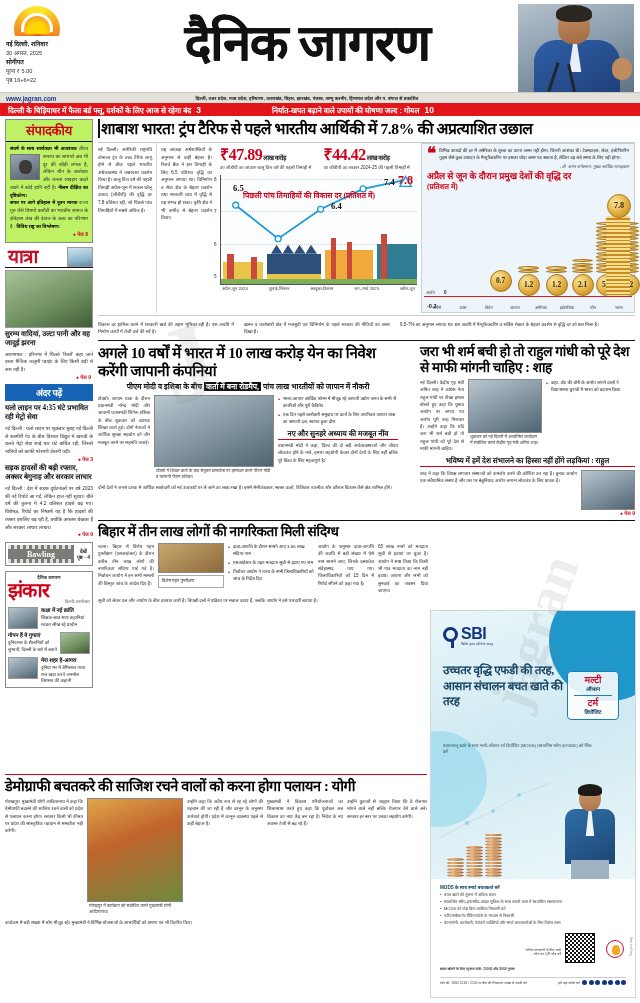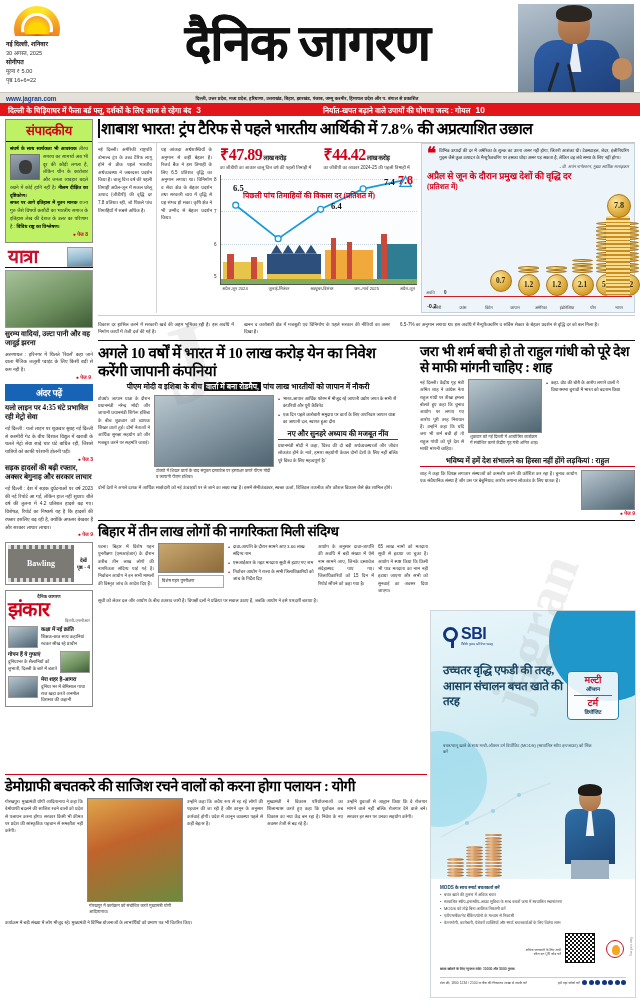--- a/index.html
+++ b/index.html
@@ -44,21 +44,21 @@
   .p-mic2 { position:absolute; left:52px; top:64px; width:3px; height:28px; background:#20262c; transform:rotate(-12deg); }
 
   .mh-urlbar { display:flex; align-items:center; height:11px; background:#e3e1da; border-top:1px solid #c9c6bd; }
   .mh-url { font-size:6.4px; color:#1b3f8f; font-weight:bold; padding-left:6px; width:92px; }
   .mh-editions { flex:1; text-align:center; font-size:4.6px; color:#222; font-weight:bold; letter-spacing:0.1px; }
 
   
   .ticker { height:13px; background:#e2151b; display:flex; align-items:center; color:#fff;
      font-size:7.4px; font-weight:bold; padding:0 8px; }
   .ticker .t-left { flex:1; }
-  .ticker .t-right { flex:1; text-align:center; padding-right:96px; }
+  .ticker .t-right { flex:1; text-align:left; padding-right:96px; }
   .ticker .pg { font-family:"Liberation Sans",sans-serif; font-size:8.4px; margin-left:3px; }
 
   
   .body-grid { display:flex; padding:3px 5px 0 5px; }
   .col-left { width:88px; flex:none; }
   .col-main { flex:1; padding-left:5px; }
 
   
   .sb-card { border:1px solid #8a8a8a; margin-bottom:4px; background:#bef264; }
   .sb-title { text-align:center; font-family:"Liberation Serif",serif; font-weight:bold;
@@ -87,21 +87,21 @@
   .jh-top { font-size:4.6px; text-align:center; color:#333; font-weight:bold; }
   .jh-logo { font-family:"Liberation Serif",serif; font-weight:bold; font-size:20px; color:#d0021b;
      text-align:left; line-height:21px; letter-spacing:-1px; }
   .jh-sub { font-size:4.2px; text-align:right; color:#555; margin-top:-2px; }
   .jh-item { display:flex; gap:3px; margin-top:3px; align-items:flex-start; }
   .jh-thumb { width:30px; height:22px; flex:none; }
   .jh-txt { font-size:4.5px; line-height:1.45; color:#2a2a2a; }
   .jh-txt b { display:block; font-size:5.4px; color:#111; }
 
   .film-card { border:1px solid #8a8a8a; padding:2px; display:flex; gap:3px; align-items:center; }
-  .film-strip { flex:1; height:37px; background:#7c7a74; position:relative; overflow:hidden; }
+  .film-strip { flex:1; height:18px; background:#7c7a74; position:relative; overflow:hidden; }
   .film-strip::before, .film-strip::after { content:""; position:absolute; left:0; right:0; height:4px;
      background:repeating-linear-gradient(to right,#ddd 0 3px,#7c7a74 3px 6px); }
   .film-strip::before { top:0; } .film-strip::after { bottom:0; }
   .film-word { position:absolute; inset:0; display:flex; align-items:center; justify-content:center;
      font-family:"Liberation Serif",serif; font-size:8px; font-weight:bold; color:#fff; }
   .film-pg { font-size:5px; text-align:center; line-height:1.3; color:#222; font-weight:bold; }
 
   
   .lead-head { font-family:"Liberation Serif",serif; font-weight:bold; font-size:15.6px;
      line-height:19px; letter-spacing:-0.4px; color:#000; border-left:2px solid #111; padding-left:1px; }

